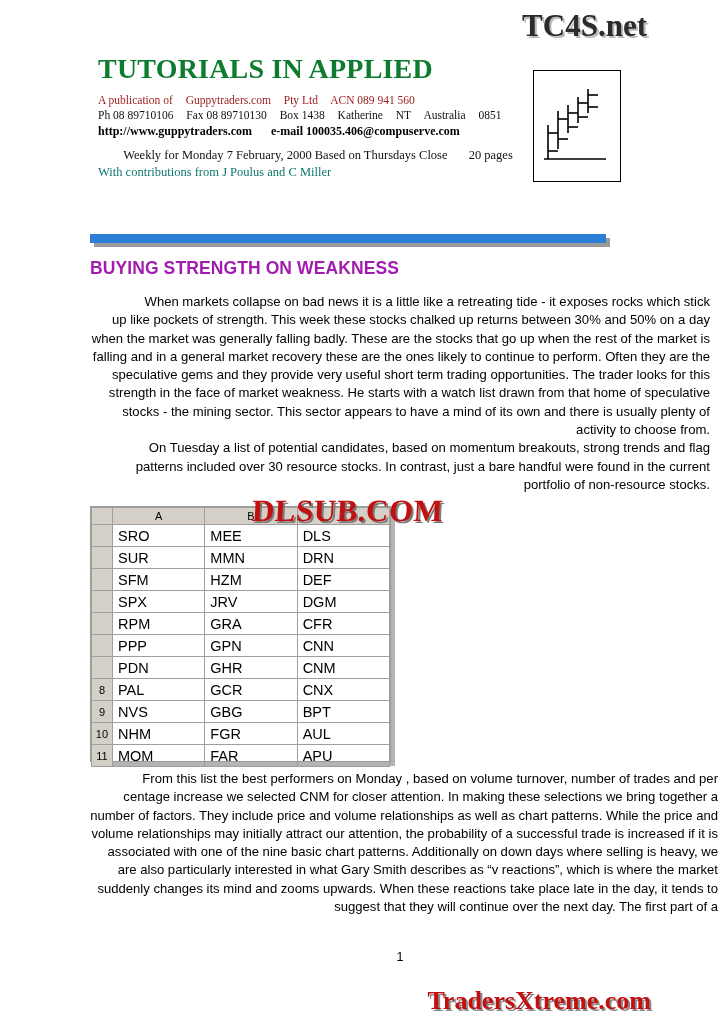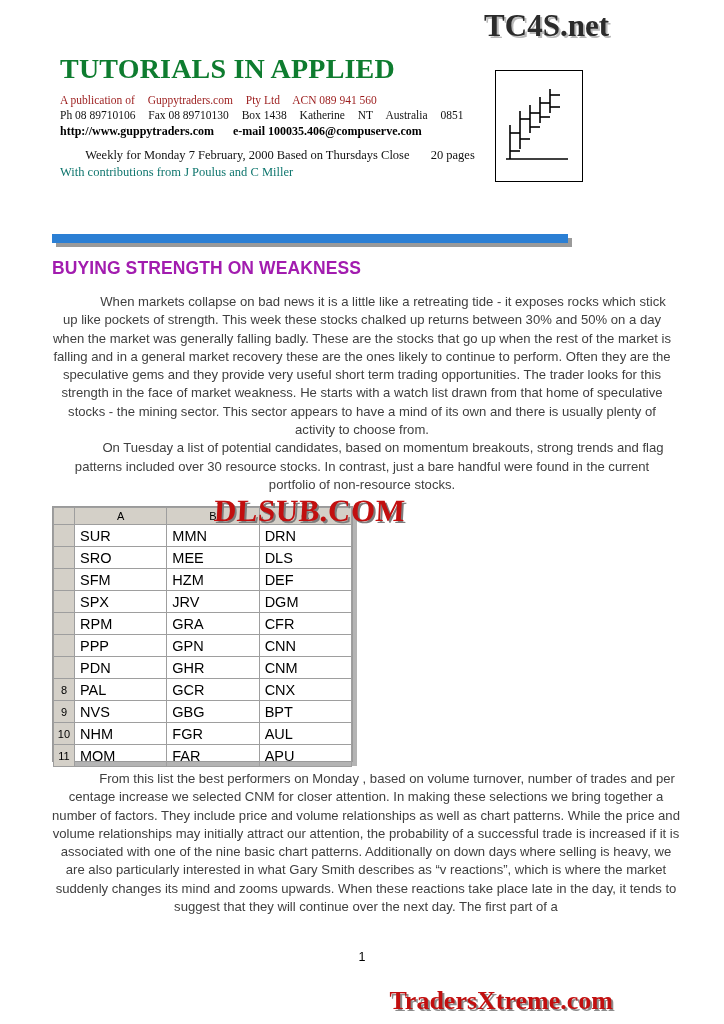--- a/index.html
+++ b/index.html
@@ -12,20 +12,21 @@
     height: 1024px;
     position: relative;
     font-family: "Liberation Serif", serif;
     overflow: hidden;
   }
   .page {
     position: absolute;
     inset: 0;
     width: 627px;
     height: 1024px;
+    margin-left: 38px;
   }
 
   
   .wm-top {
     position: absolute;
     top: 8px;
     right: 18px;
     font-family: "Liberation Serif", serif;
     font-weight: bold;
     font-size: 31px;
@@ -136,22 +137,22 @@
     font-family: "Liberation Sans", sans-serif;
     font-weight: bold;
     font-size: 17.5px;
     color: #a21caf;
     letter-spacing: 0.1px;
   }
   .body-text {
     font-family: "Liberation Sans", sans-serif;
     font-size: 13.1px;
     line-height: 18.3px;
-    color: #404040;
-    text-align: center;
+    color: #000000;
+    text-align: right;
   }
   .body-text p { margin: 0; }
   .indent { text-indent: 42px; }
 
   
   .sheet-wrap {
     position: absolute;
     left: 52px;
     top: 506px;
     width: 305px;
@@ -346,29 +347,29 @@
           <tr>
             <th></th>
             <th>A</th>
             <th>B</th>
             <th>C</th>
           </tr>
         </thead>
         <tbody>
           <tr>
             <td class="rowhead"></td>
+            <td>SRO</td>
+            <td>MEE</td>
+            <td>DLS</td>
+          </tr>
+          <tr>
+            <td class="rowhead"></td>
             <td>SUR</td>
             <td>MMN</td>
             <td>DRN</td>
-          </tr>
-          <tr>
-            <td class="rowhead"></td>
-            <td>SRO</td>
-            <td>MEE</td>
-            <td>DLS</td>
           </tr>
           <tr>
             <td class="rowhead"></td>
             <td>SFM</td>
             <td>HZM</td>
             <td>DEF</td>
           </tr>
           <tr>
             <td class="rowhead"></td>
             <td>SPX</td>

